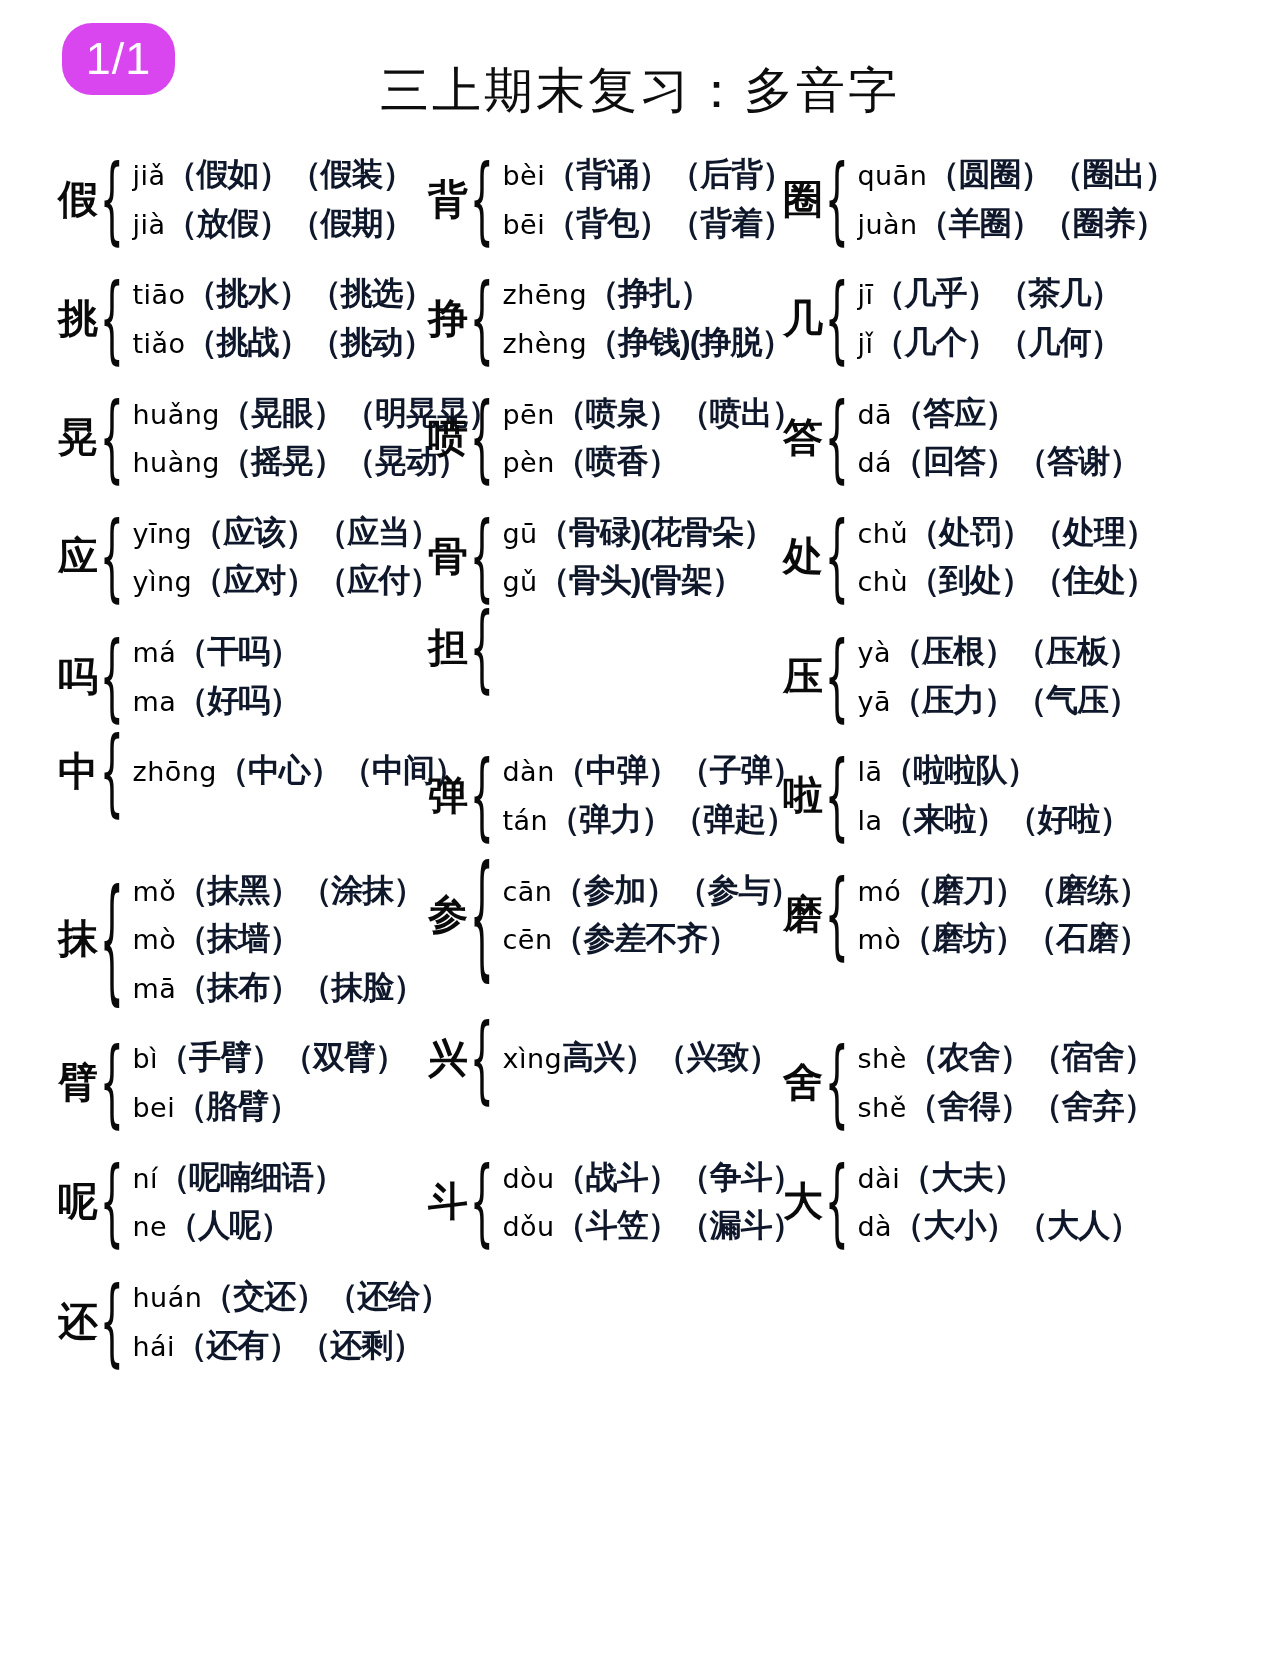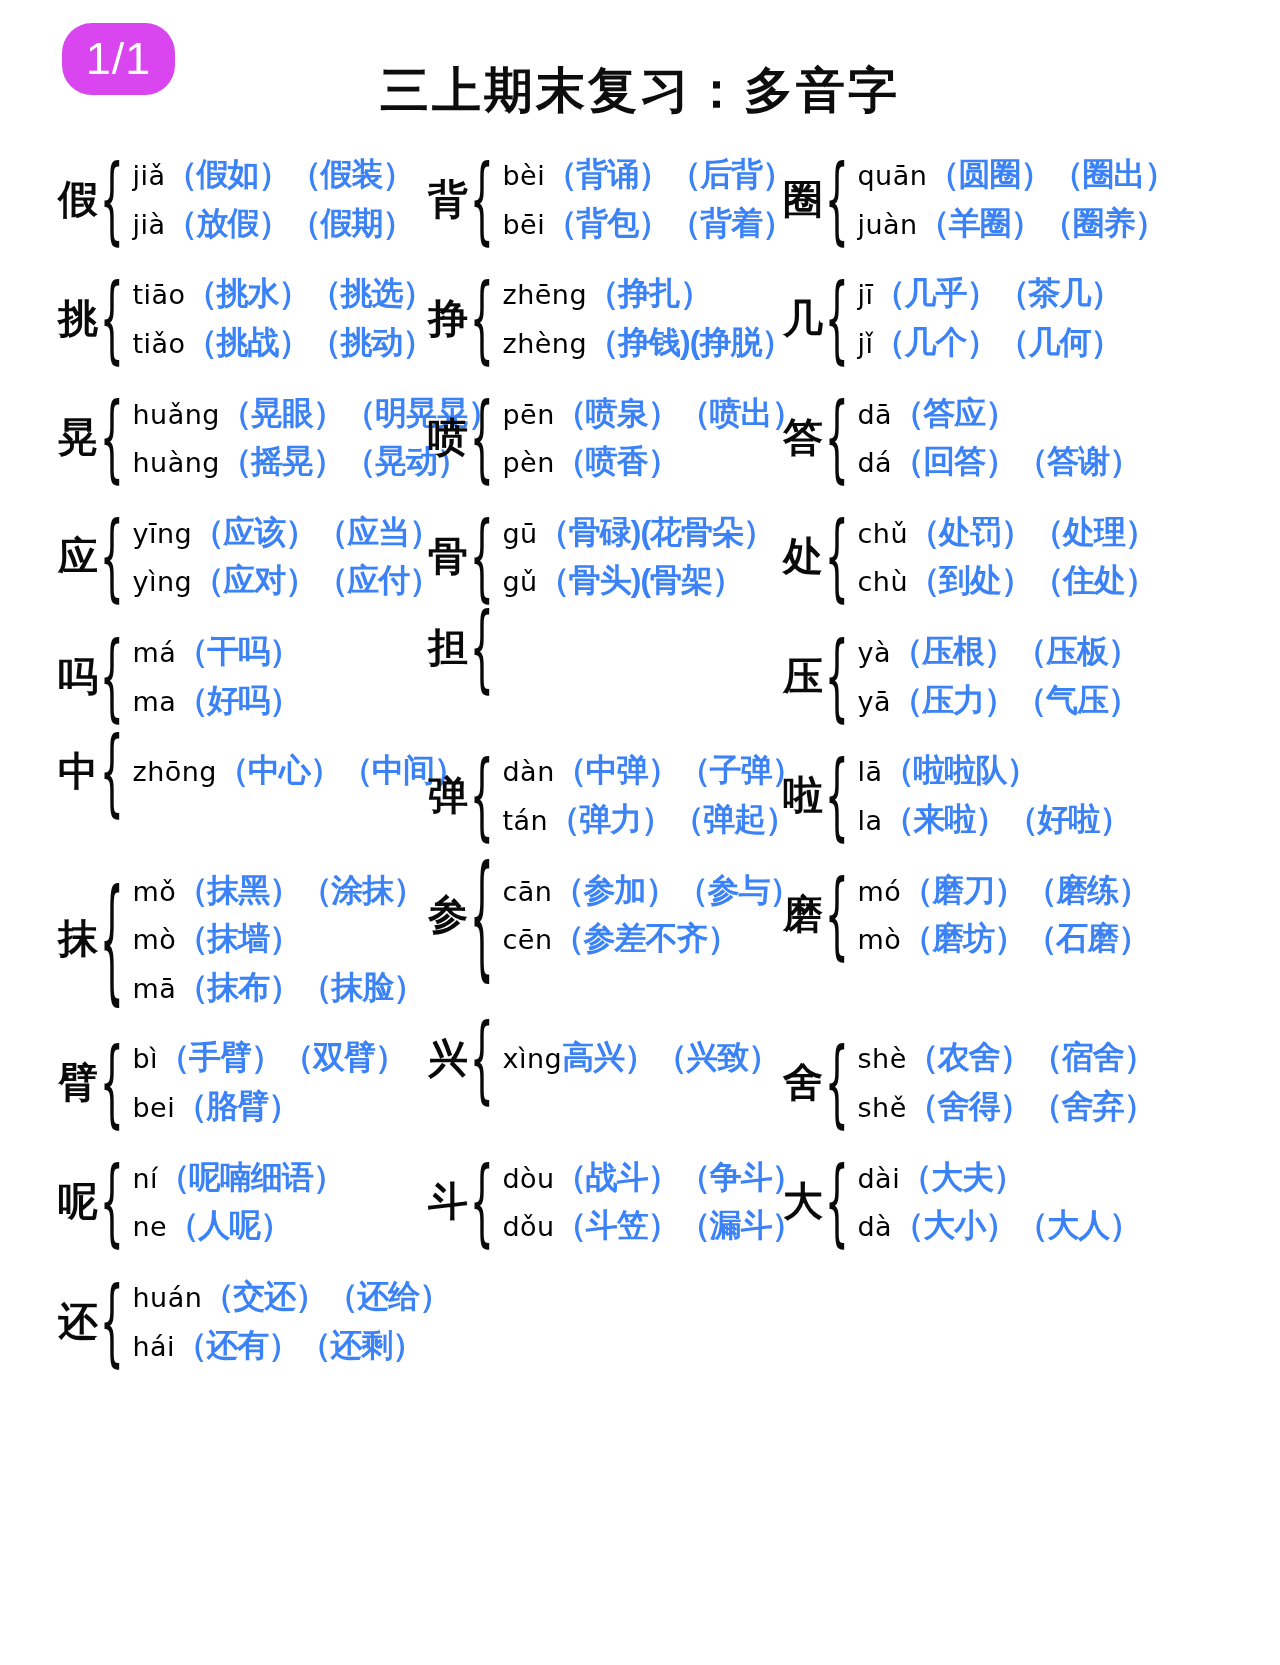--- a/index.html
+++ b/index.html
@@ -36,21 +36,21 @@
     letter-spacing: 1px;
     font-weight: 300;
   }
   .doc-title {
     position: absolute;
     left: 0;
     right: 0;
     top: 58px;
     text-align: center;
     font-size: 49px;
-    font-weight: 700;
+    font-weight: 400;
     letter-spacing: 3px;
     color: #0d0d0d;
   }
 
   
   .sheet {
     position: relative;
     padding: 0 36px 0 58px;
   }
   .row {
@@ -109,21 +109,21 @@
   }
   .pinyin {
     font-family: "DejaVu Sans", sans-serif;
     font-size: 27px;
     color: #000000;
     letter-spacing: 0.5px;
   }
   .words {
     font-size: 32px;
     font-weight: 700;
-    color: #3b82f6;
+    color: #0f172a;
     letter-spacing: -1px;
   }
 
   .rowgap { height: 18px; }
 </style>
 </head>
 <body>
 
 <div class="header">
   <div class="page-badge">1/1</div>

